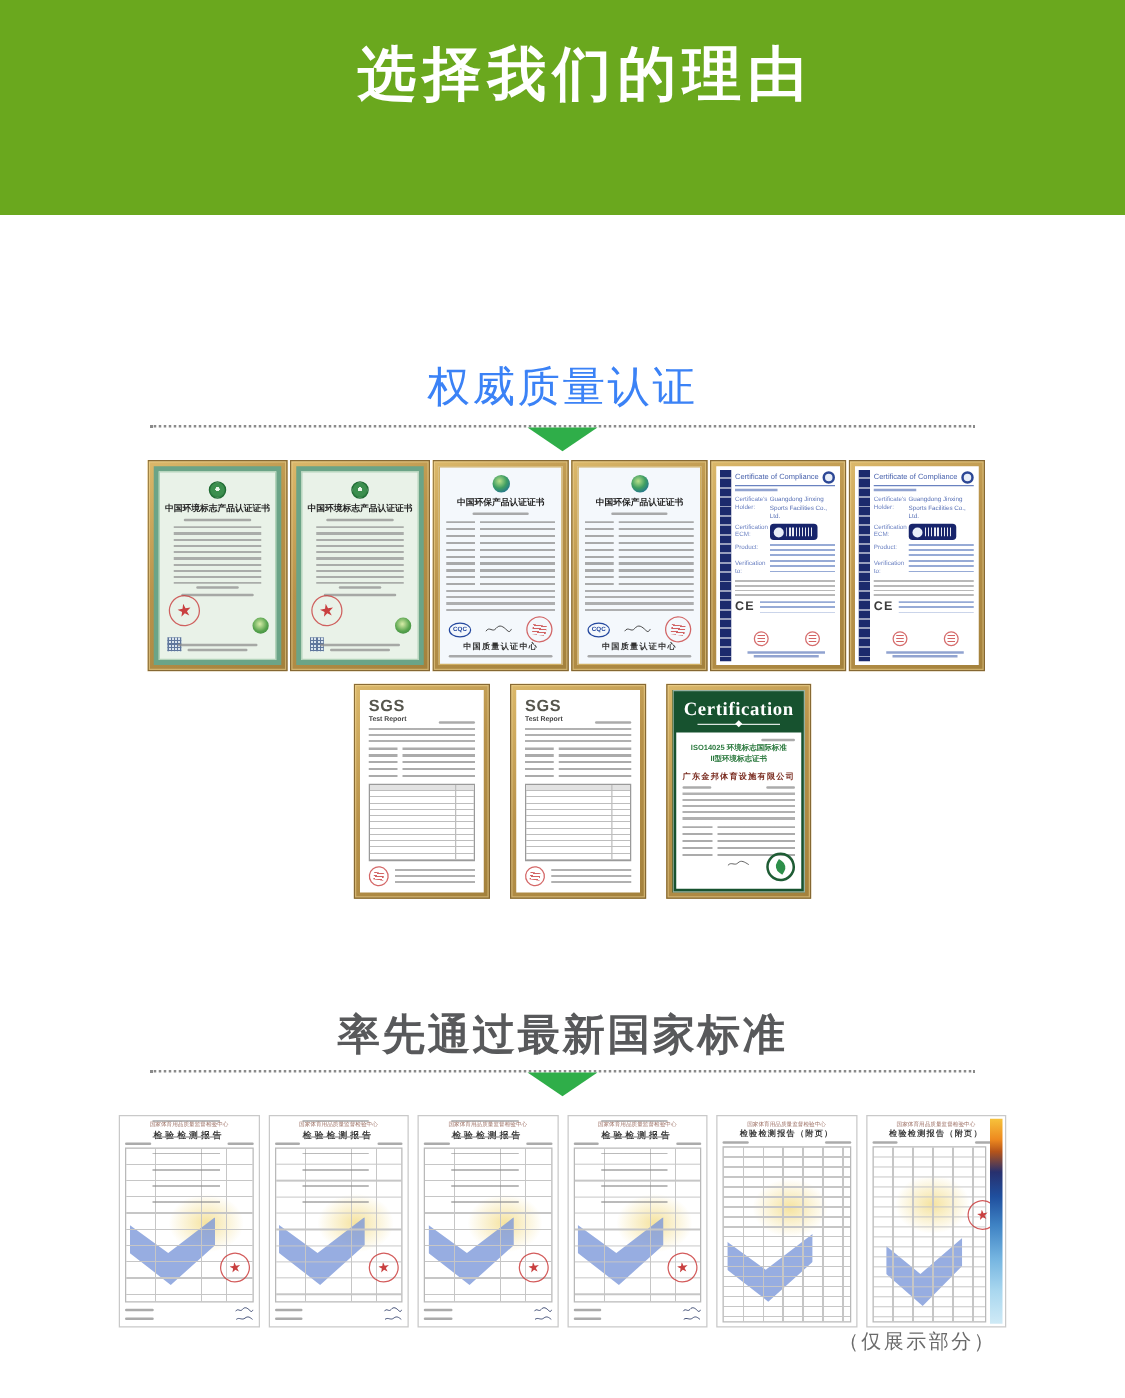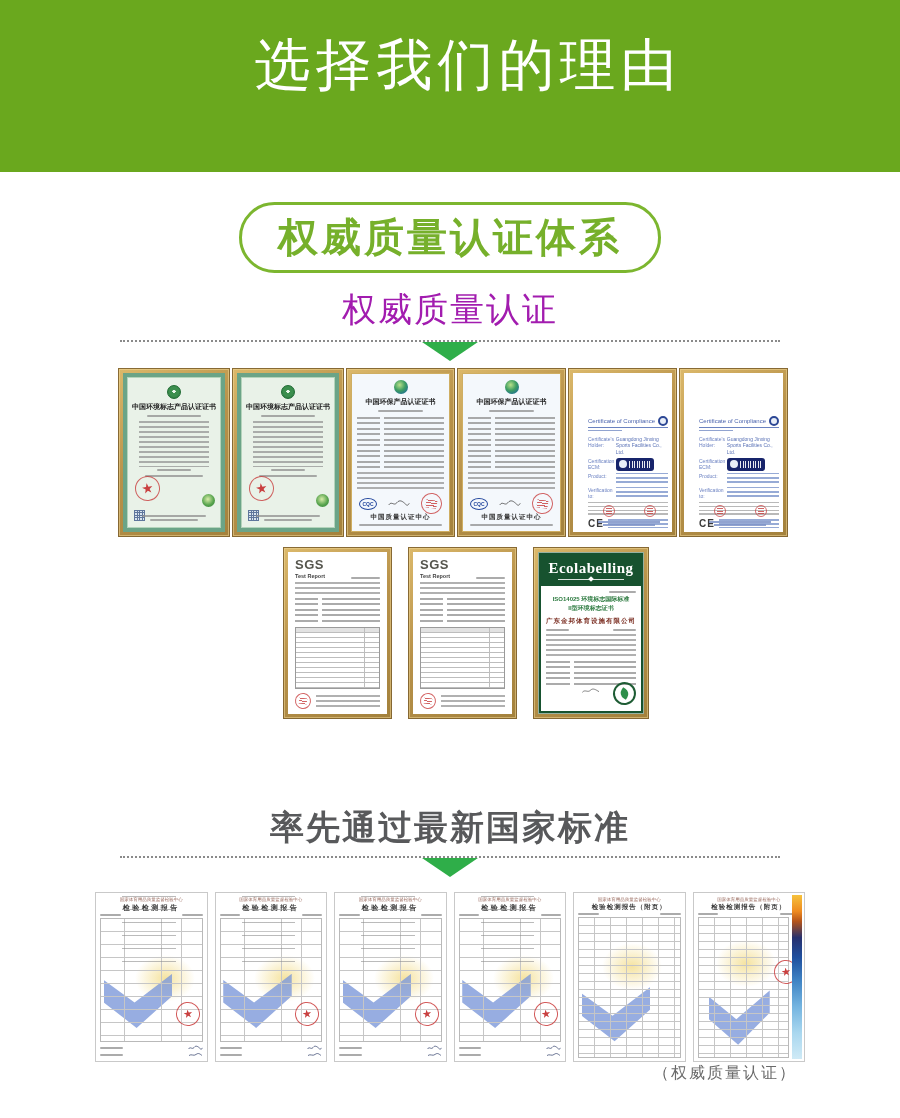--- a/index.html
+++ b/index.html
@@ -2,30 +2,30 @@
 <html><head>
 <meta charset="utf-8">
 <style>
   *{box-sizing:border-box;margin:0;padding:0;}
   body{background:#fff;}
   .page{position:relative;width:900px;height:1118px;background:#fff;overflow:hidden;
         font-family:"Liberation Sans",sans-serif;margin:0 auto;}
 
   
   .hero{position:absolute;top:0;left:0;width:900px;height:172px;background:#6aa81e;text-align:center;color:#fff;}
-  .hero-title{padding-top:28px;font-size:56px;font-weight:400;letter-spacing:5px;padding-left:36px;}
+  .hero-title{padding-top:28px;font-size:47px;font-weight:700;letter-spacing:5px;padding-left:36px;}
   .hero-sub{font-size:27px;font-weight:400;letter-spacing:1px;margin-top:1px;}
 
   
   .pill{position:absolute;top:202px;left:50%;transform:translateX(-50%);
         border:3px solid #7cb62f;border-radius:40px;padding:5px 36px;
         font-size:40px;font-weight:700;color:#76b02b;letter-spacing:3px;white-space:nowrap;}
 
   .sec1{position:absolute;top:287px;width:100%;text-align:center;font-size:34px;
-        color:#a21caf;letter-spacing:2px;font-weight:500;}
+        color:#3b82f6;letter-spacing:2px;font-weight:500;}
 
   .rule{position:absolute;left:120px;width:660px;border-top:2px dotted #8a8a8a;}
   .rule1{top:340px;} .rule2{top:856px;}
   .arrow{position:absolute;left:50%;transform:translateX(-50%);width:0;height:0;
          border-left:28px solid transparent;border-right:28px solid transparent;
          border-top:19px solid #2fae49;}
   .arrow1{top:342px;} .arrow2{top:858px;}
 
   .sec2t{position:absolute;top:750px;width:100%;text-align:center;font-size:42px;font-weight:600;
          color:#58595b;letter-spacing:2px;}
@@ -82,21 +82,21 @@
   .cqc{width:18px;height:12px;border:1px solid #23479e;border-radius:50%;display:flex;
        align-items:center;justify-content:center;font-size:5px;font-weight:700;color:#23479e;}
   .ring-scrib{width:21px;height:21px;border:1.5px solid rgba(200,60,60,.78);border-radius:50%;
               display:flex;align-items:center;justify-content:center;transform:rotate(8deg);}
   .ring-scrib i{display:block;width:11px;height:8px;
               background-image:repeating-linear-gradient(180deg,rgba(200,60,60,.8) 0 1px,transparent 1px 2.6px);}
   .cqc-foot{position:absolute;bottom:3px;left:0;width:100%;text-align:center;}
   .cqc-foot .t{font-size:6.5px;font-weight:700;color:#333;letter-spacing:1px;}
 
   
-  .pgC{height:100%;background:#fff;position:relative;display:flex;padding:3px 2px 3px 3px;align-items:flex-end;}
+  .pgC{height:100%;background:#fff;position:relative;display:flex;padding:3px 2px 3px 3px;}
   .band{width:9px;flex:none;background-color:#1c2a6d;margin-right:3px;
         background-image:repeating-linear-gradient(180deg,transparent 0 6px,rgba(255,255,255,.55) 6px 7.5px);}
   .cmain{flex:1;display:flex;flex-direction:column;position:relative;padding:1px 2px 0 0;}
   .chead{display:flex;align-items:center;gap:2px;border-bottom:1px solid #6a82c0;padding-bottom:1px;}
   .chead .t{flex:1;font-size:6px;color:#4a63ad;white-space:nowrap;}
   .clogo{width:10px;height:10px;border:2px solid #2c4795;border-radius:50%;background:#e8eef8;flex:none;}
   .lnb{display:block;height:1.5px;background:#7e93c8;margin:2px 0;opacity:.85;}
   .cf{display:flex;gap:3px;margin-top:2.5px;}
   .cf .fl{width:31%;font-size:5px;color:#6c82c2;line-height:1.25;flex:none;}
   .cf .fv{flex:1;font-size:5px;color:#5a72b6;line-height:1.3;}
@@ -193,21 +193,20 @@
 </style>
 </head>
 <body>
 
 <div class="page">
 
   <header class="hero">
     <div class="hero-title">选择我们的理由</div>
   </header>
 
-  <div class="pill">权威质量认证体系</div>
 
   <div class="sec1">权威质量认证</div>
   <div class="rule rule1"></div>
   <div class="arrow arrow1"></div>
 
   <div class="row1">
 
     <div class="frame">
       <div class="pgA">
           <div class="pgA-in">
@@ -441,21 +440,21 @@
               <i></i>
             </span>
           <span class="pb"></span>
         </div>
       </div>
     </div>
 
     <div class="frame">
       <div class="pgE">
         <div class="eco-head">
-          <div class="eco-title">Ecolabelling</div>
+          <div class="eco-title">Certification</div>
           <div class="eco-orn">
               <i></i>
             </div>
         </div>
         <div class="eco-body">
           <i class="ln eco-ref"></i>
           <div class="eco-std">ISO14025 环境标志国际标准</div>
           <div class="eco-std">II型环境标志证书</div>
           <div class="eco-co">广东金邦体育设施有限公司</div>
           <div class="eco-meta">
@@ -626,14 +625,14 @@
       <span class="wm-sun" style="top:28%;right:25%"></span>
       <span class="wm-arrow" style="left:14%;bottom:4%;width:55%"></span>
       <div class="grid-fine" style="margin-right:11px"></div>
       <span class="strip"></span>
       <span class="rstamp side">
           <span class="star"></span>
         </span>
     </div>
   </div>
 
-  <div class="footnote">（权威质量认证）</div>
+  <div class="footnote">（仅展示部分）</div>
 </div>
 
 </body></html>

